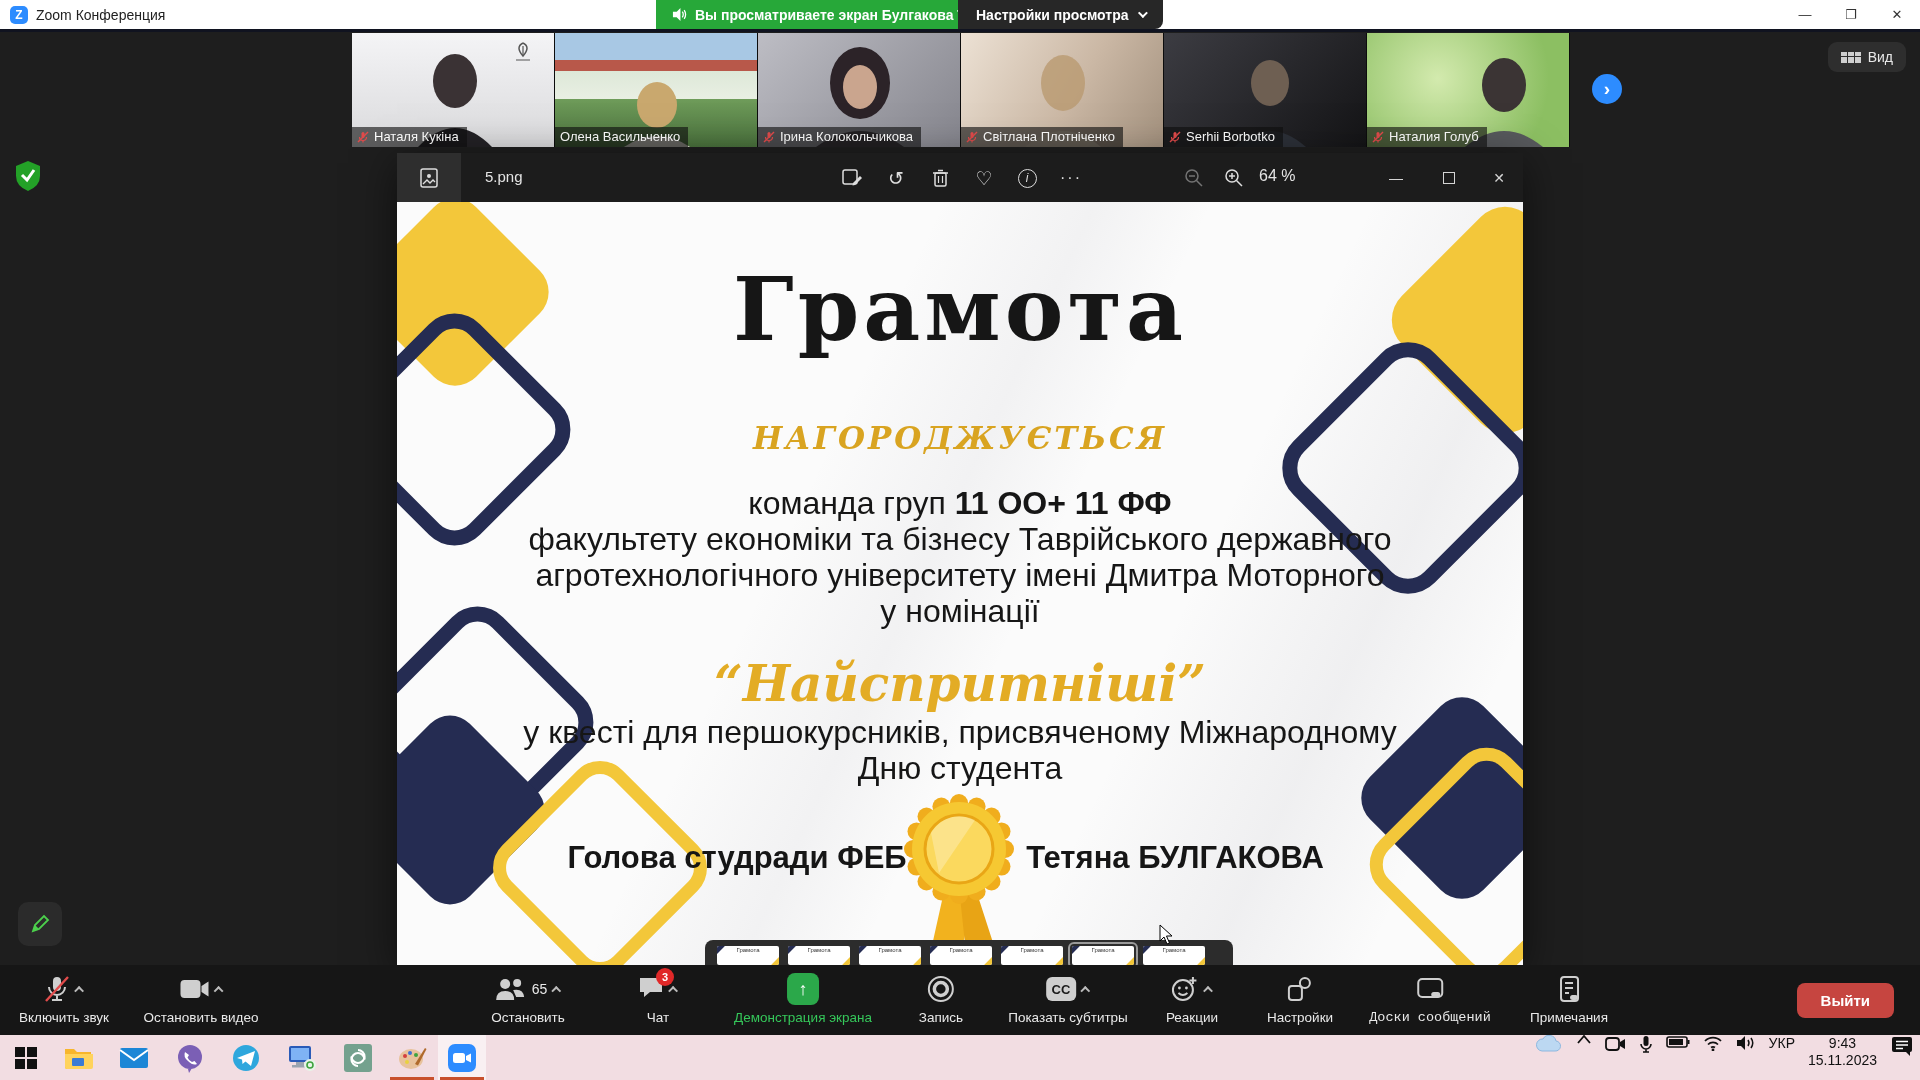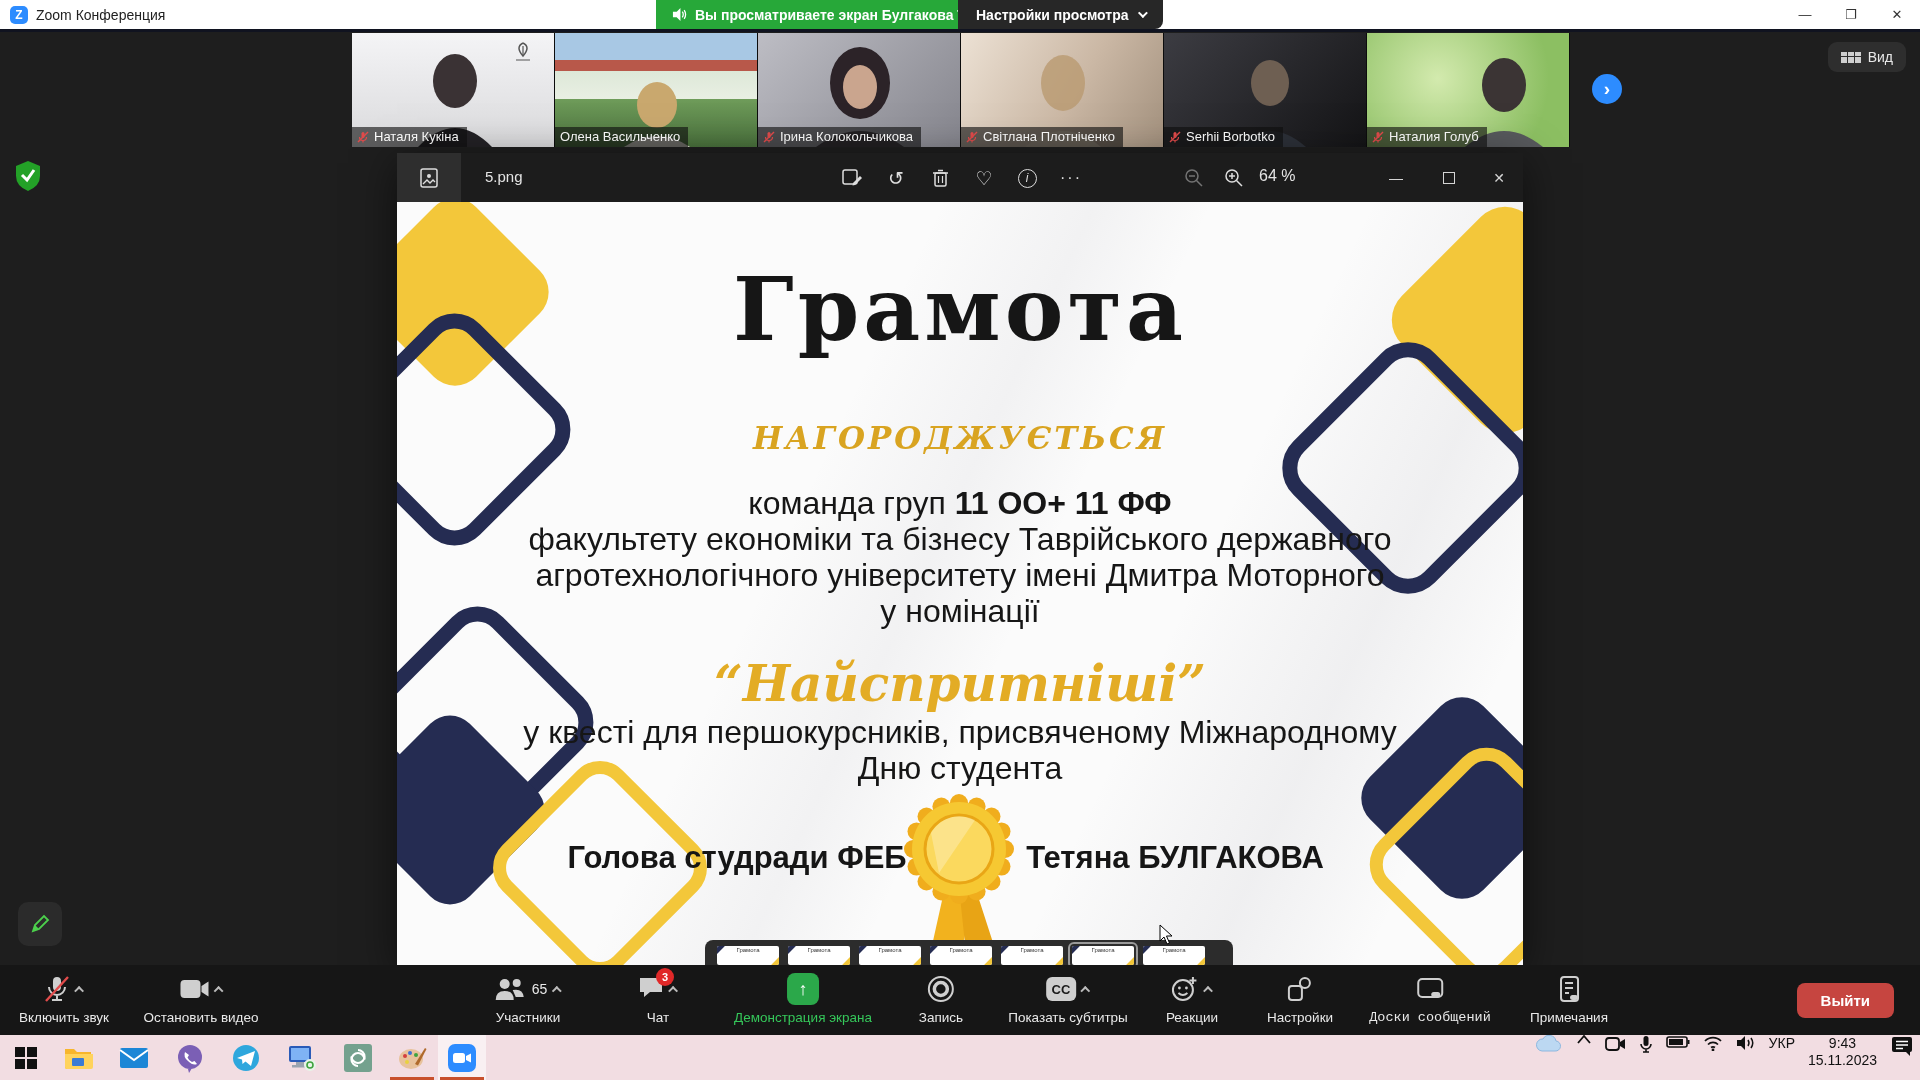--- a/index.html
+++ b/index.html
@@ -415,21 +415,21 @@
       <div class="irow">
         <svg width="30" height="24" viewBox="0 0 30 24">
           <circle cx="10" cy="7" r="5" fill="#cfcfcf"></circle>
           <path d="M1 23 Q1 14 10 14 Q19 14 19 23 Z" fill="#cfcfcf"></path>
           <circle cx="22" cy="6" r="4" fill="#cfcfcf"></circle>
           <path d="M18 13 Q28 11 29 20 L21 20" fill="#cfcfcf"></path>
         </svg>
         <span style="font-size:14px;">65</span>
         <span class="chev up gray"></span>
       </div>
-      <div class="lbl">Участники</div>
+      <div class="lbl">Остановить</div>
     </div>
 
     <div class="zt" style="left:658px;">
       <div class="irow">
         <span style="position:relative;">
           <svg width="26" height="24" viewBox="0 0 26 24">
             <path d="M2 3 h22 v14 h-12 l-6 5 v-5 h-4 Z" fill="#cfcfcf"></path>
           </svg>
           <span class="badge">3</span>
         </span>

